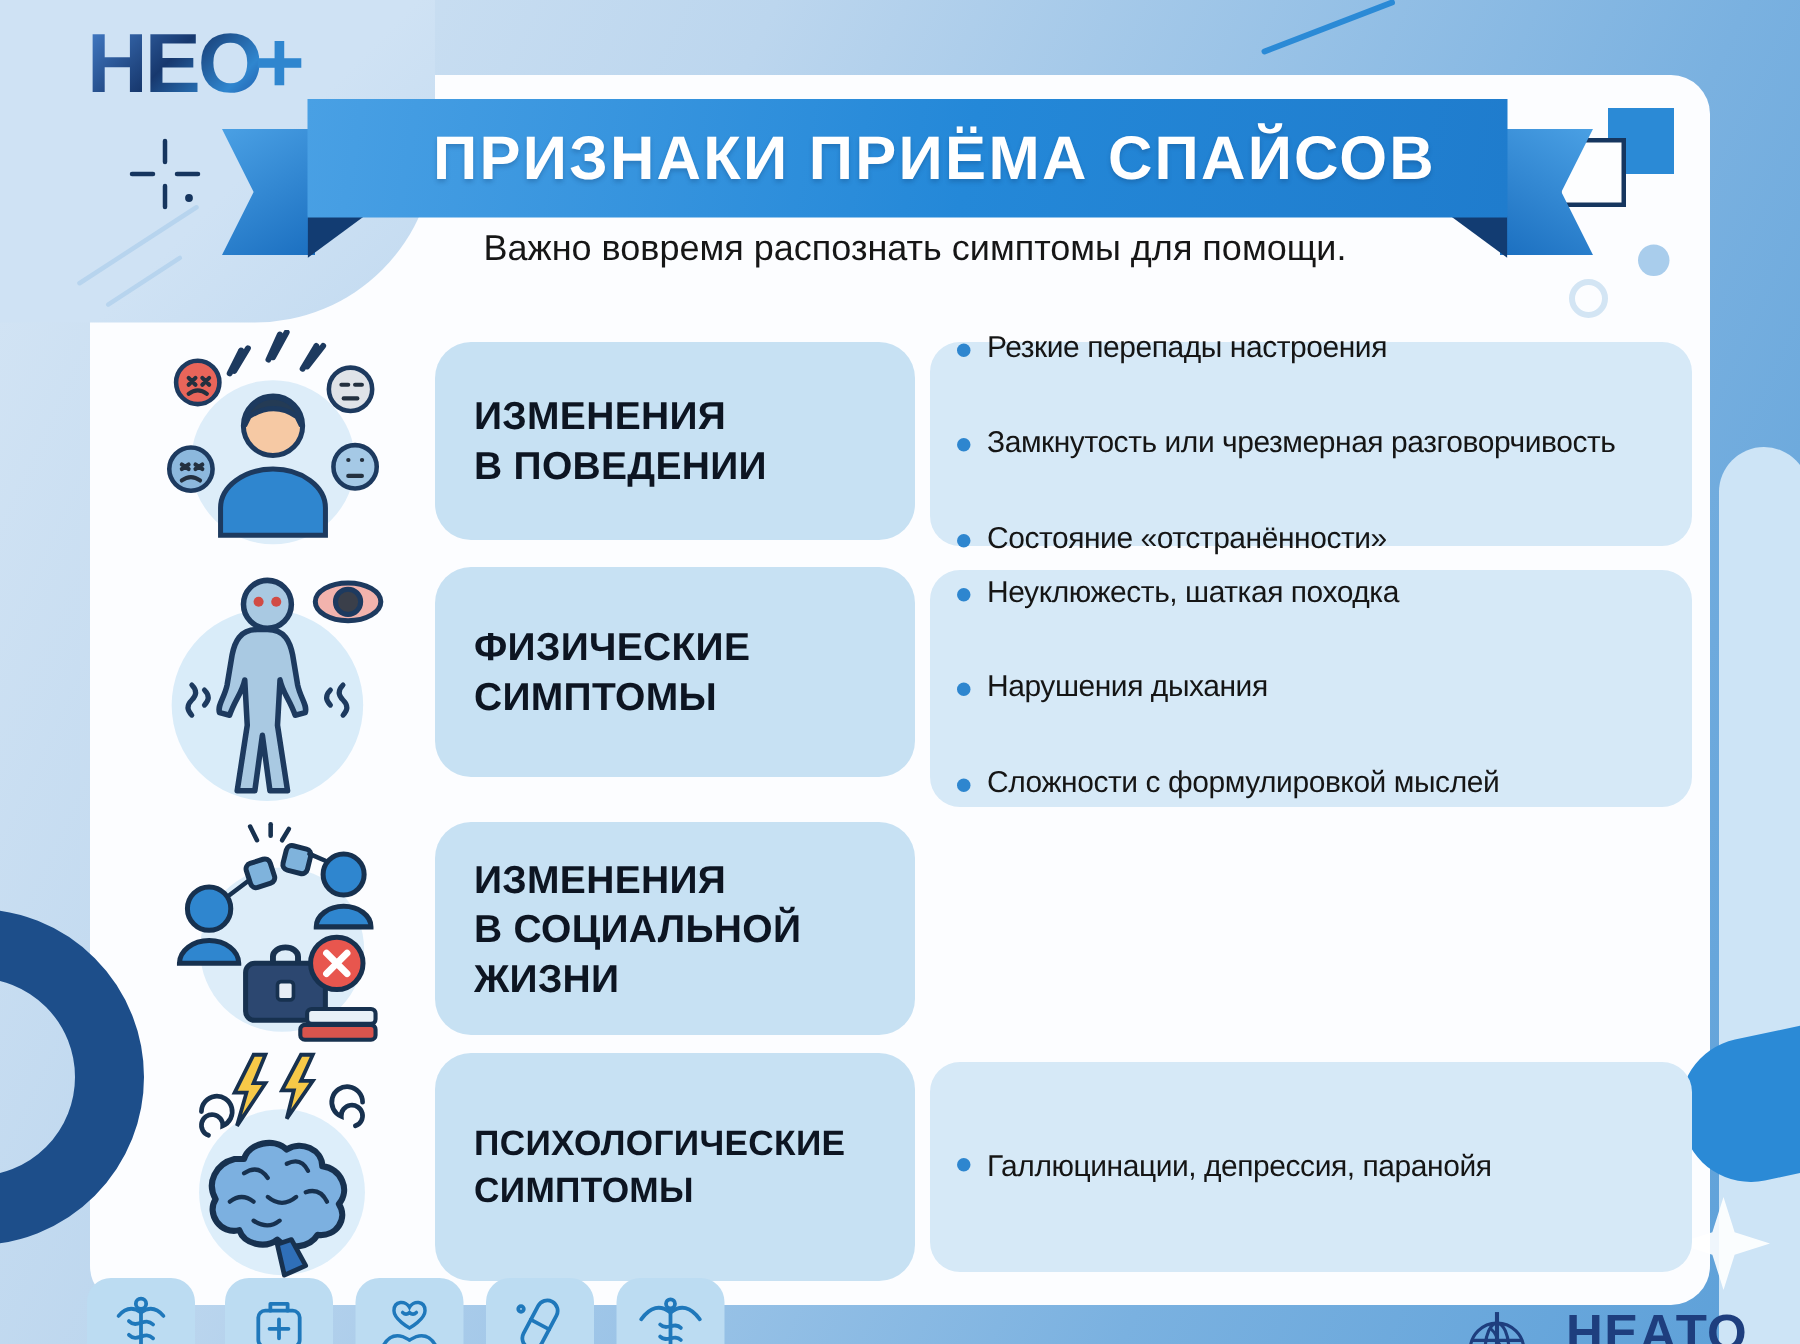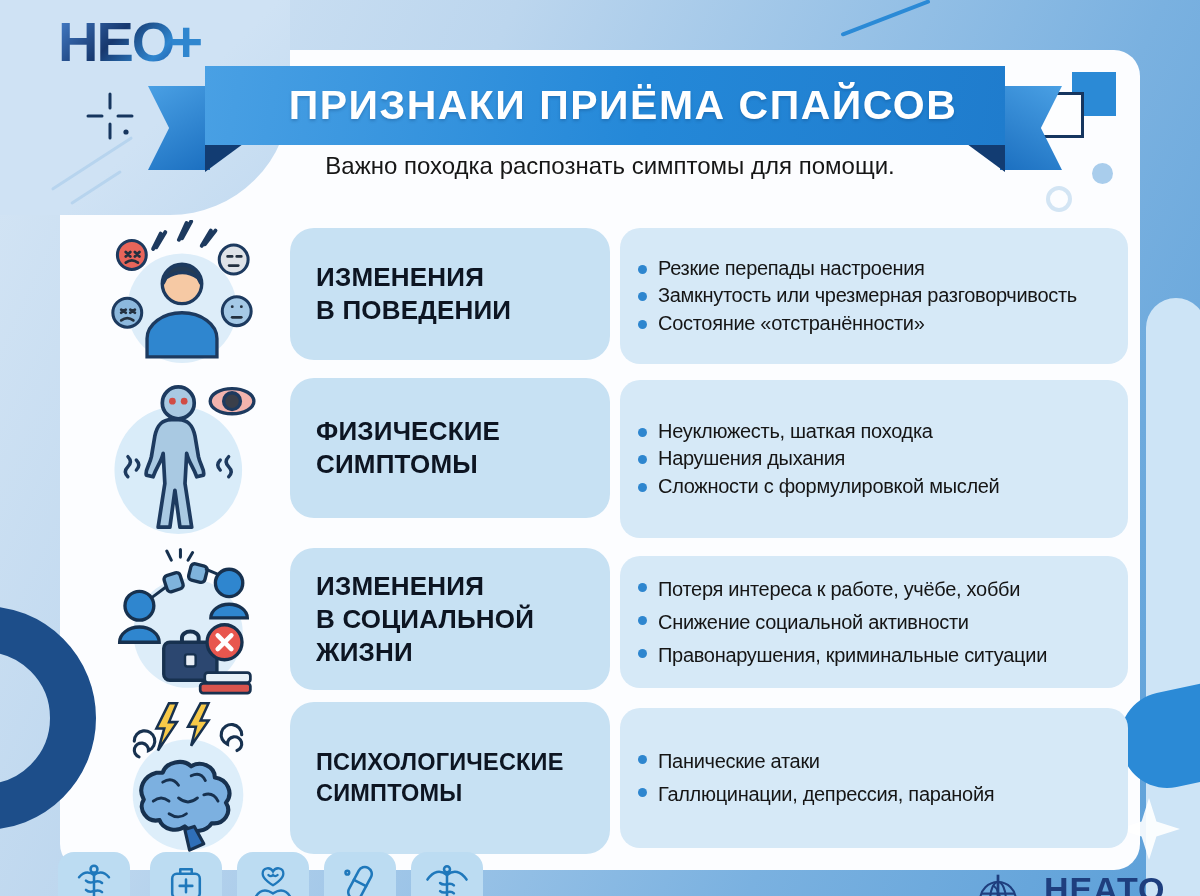--- a/index.html
+++ b/index.html
@@ -82,21 +82,21 @@
     border-radius:24px; display:flex; align-items:center; padding-left:26px;
   }
   .pill h2 {
     font-size:26px; line-height:33px; font-weight:700; color:#0d1522;
     letter-spacing:.2px; white-space:pre-line;
   }
   .pill h2.small-title { font-size:23.5px; line-height:31px; }
   .list {
     position:absolute; left:620px; width:508px; background:var(--c-list-bg,#d6e9f7);
     border-radius:20px; display:flex; flex-direction:column; justify-content:center;
-    padding:8px 12px 8px 14px; list-style:none;
+    padding:8px 12px 8px 14px; list-style:none;gap:36px;
   }
   .list li {
     position:relative; padding-left:24px; font-size:20px; letter-spacing:-.3px;
     color:#151515; line-height:27.5px; white-space:nowrap;
   }
   .list.roomy li { line-height:33px; }
   .list li::before {
     content:""; position:absolute; left:4px; top:10px; width:9px; height:9px;
     border-radius:50%; background:var(--c-bullet,#2e86cf);
   }
@@ -146,21 +146,21 @@
   </div>
 
   <div class="ribbon-tail tail-left"></div>
   <div class="ribbon-tail tail-right"></div>
   <div class="fold fold-left"></div>
   <div class="fold fold-right"></div>
   <div class="ribbon">
     <h1>ПРИЗНАКИ ПРИЁМА СПАЙСОВ</h1>
   </div>
   <div class="subtitle">
-    <div>Важно походка распознать симптомы для помощи.</div>
+    <div>Важно вовремя распознать симптомы для помощи.</div>
   </div>
 
   <div class="sec-icon" style="left:82px;top:220px;width:200px;height:152px">
     <svg viewBox="0 0 100 100">
       <circle cx="50" cy="58" r="36" fill="#ddedf9"></circle>
       <g stroke="#1d3a5f" stroke-width="2.6" fill="none" stroke-linecap="round" stroke-linejoin="round">
         <path d="M31 19 l5 -10 -3 9 6 -10"></path>
           <path d="M48 13 l5 -11 -3 10 6 -11"></path>
           <path d="M63 17 l6 -10 -4 9 7 -9"></path>
       </g>
@@ -260,25 +260,20 @@
         <rect x="63" y="82" width="30" height="6.5" rx="2" fill="#e8f1f8"></rect>
         <rect x="60" y="89" width="33" height="6.5" rx="2" fill="#d9544d"></rect>
       </g>
     </svg>
   </div>
   <div class="pill" style="top:548px;height:142px">
     <h2>ИЗМЕНЕНИЯ
 В СОЦИАЛЬНОЙ
 ЖИЗНИ</h2>
   </div>
-  <ul class="list roomy" style="top:556px;height:132px">
-    <li><span>Потеря интереса к работе, учёбе, хобби</span></li>
-    <li><span>Снижение социальной активности</span></li>
-    <li><span>Правонарушения, криминальные ситуации</span></li>
-  </ul>
 
   <div class="sec-icon" style="left:88px;top:700px;width:200px;height:158px">
     <svg viewBox="0 0 100 100">
       <circle cx="50" cy="60" r="35" fill="#ddeefa"></circle>
       <g stroke="#17314f" stroke-width="2" fill="none" stroke-linecap="round">
         <path d="M16 26 a6.5 6.5 0 1 1 9 6 a4.5 4.5 0 1 0 -6 4"></path>
         <path d="M84 22 a6.5 6.5 0 1 0 -9 6 a4.5 4.5 0 1 1 6 4"></path>
       </g>
       <g stroke="#17314f" stroke-width="1.6">
         <polygon points="38,2 30,18 35,18 31,32 43,14 38,14 43,2" fill="#f7c948"></polygon>
@@ -296,21 +291,20 @@
           <path d="M60 60 q6 -2 9 4"></path>
           <path d="M38 72 q6 4 11 0"></path>
       </g>
     </svg>
   </div>
   <div class="pill" style="top:702px;height:152px">
     <h2 class="small-title">ПСИХОЛОГИЧЕСКИЕ
 СИМПТОМЫ</h2>
   </div>
   <ul class="list roomy" style="top:708px;height:140px">
-    <li><span>Панические атаки</span></li>
     <li><span>Галлюцинации, депрессия, паранойя</span></li>
   </ul>
 
   <div class="tile" style="left:58px">
     <svg viewBox="0 0 40 40" stroke="#1f78bb" stroke-width="2.2" fill="none" stroke-linecap="round">
       <circle cx="20" cy="8" r="3"></circle>
         <path d="M20 11 v24"></path>
       <path d="M7 15 q6 -7 13 -2"></path>
         <path d="M33 15 q-6 -7 -13 -2"></path>
       <path d="M13 18 c5 5 9 -3 14 2"></path>

